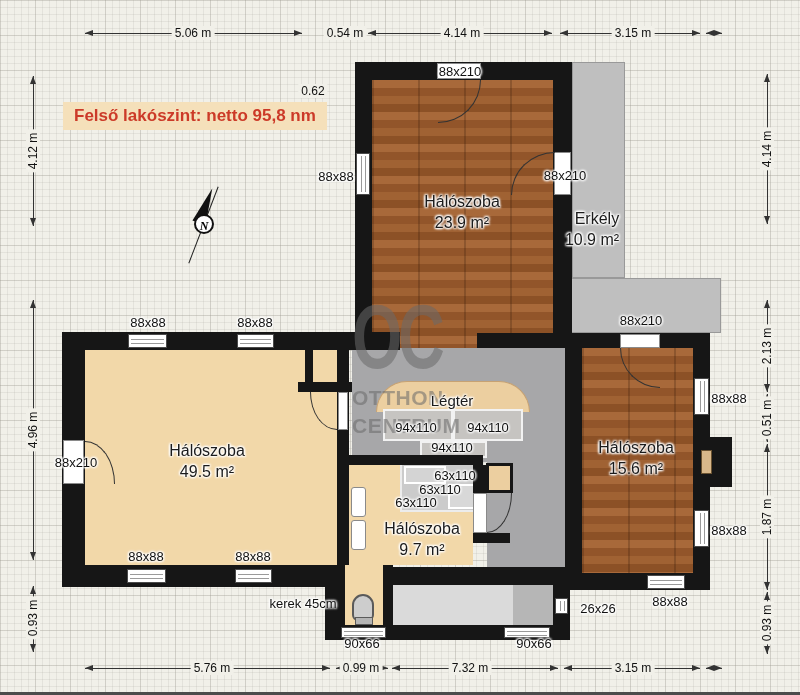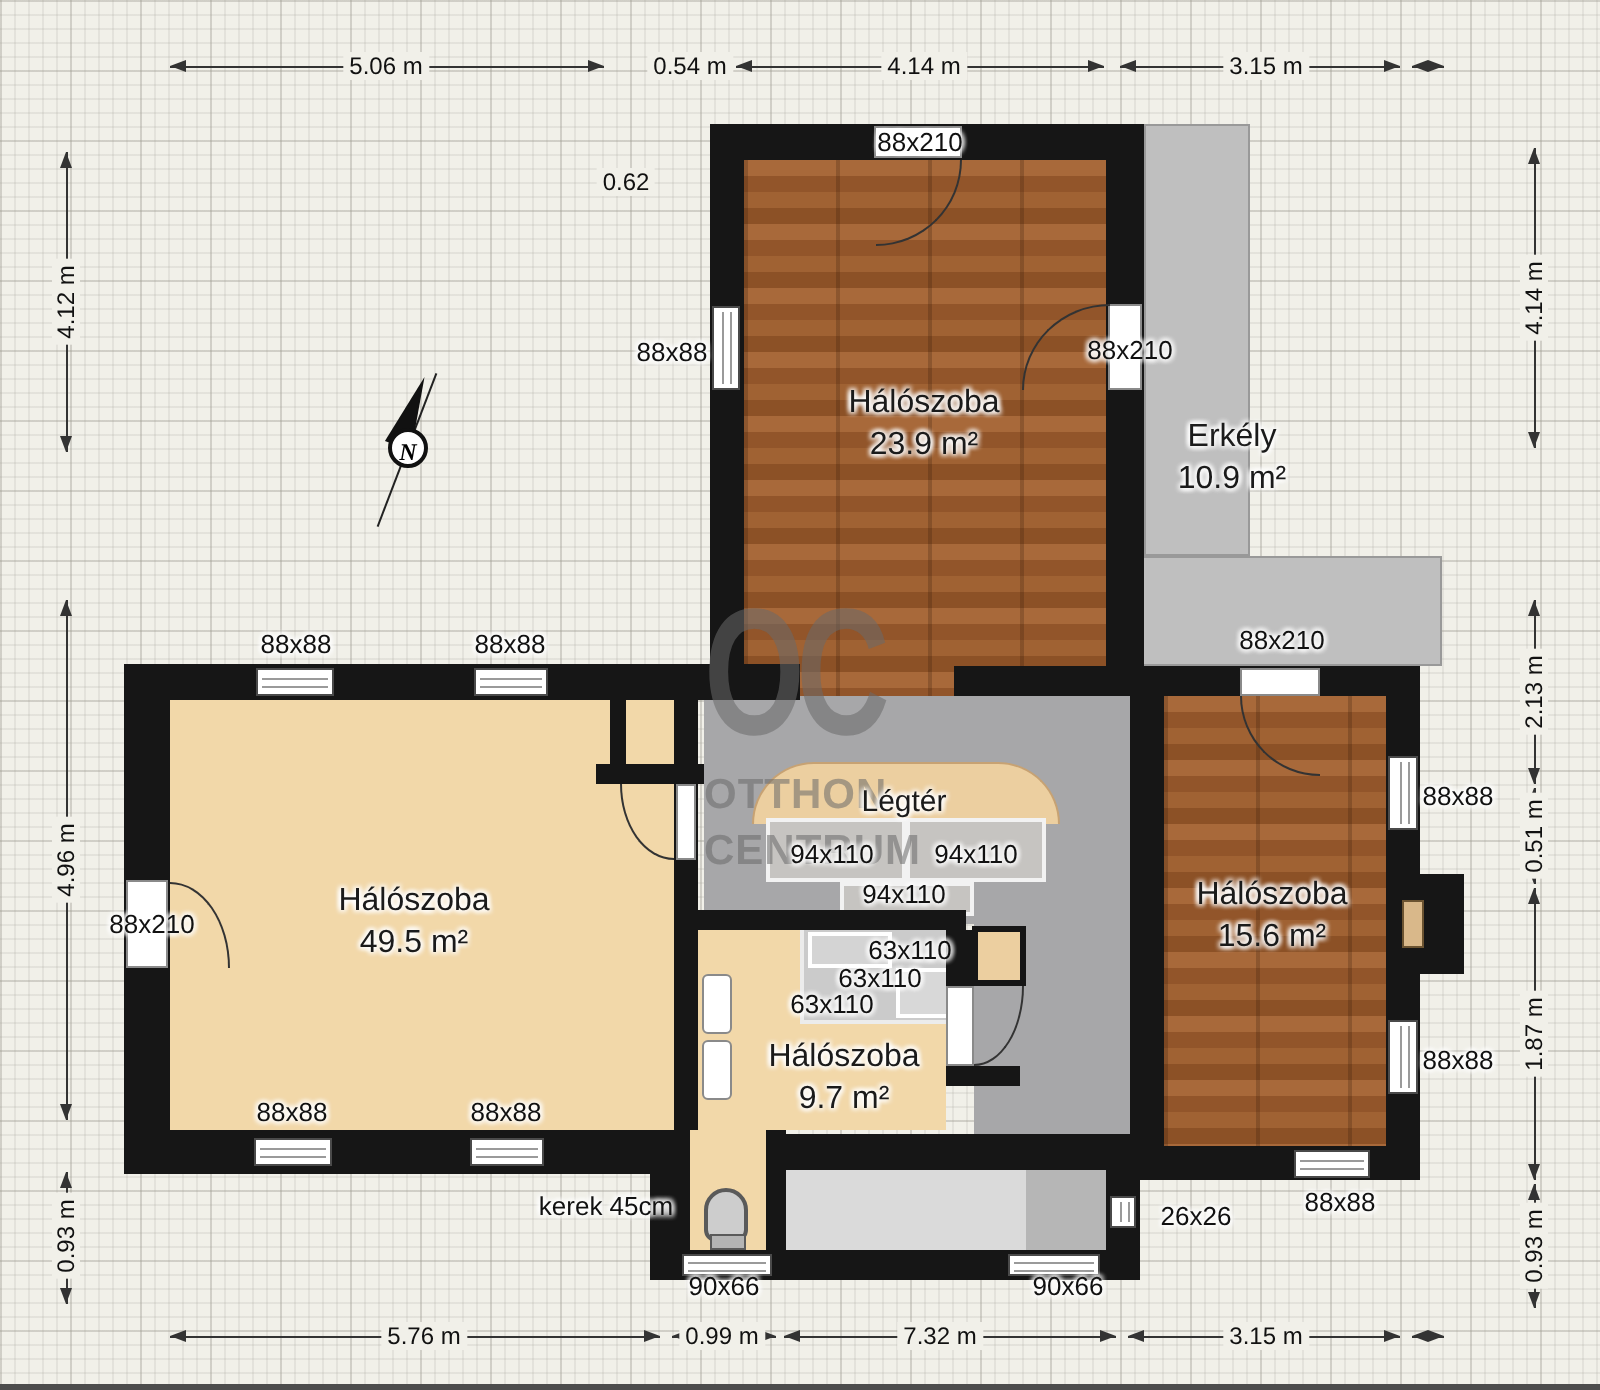--- a/index.html
+++ b/index.html
@@ -146,21 +146,21 @@
   <div class="abs" style="left:355px;top:617px;width:18px;height:8px;background:#b4b4b4;border:1px solid #5a5a5a;"></div>
 
   <div class="wm" style="left:352px;top:292px;font-size:90px;transform:scaleX(0.72);transform-origin:0 0;letter-spacing:-6px;">OC</div>
   <div class="wm" style="left:352px;top:387px;font-size:21px;letter-spacing:0.5px;">OTTHON</div>
   <div class="wm" style="left:352px;top:415px;font-size:21px;letter-spacing:0.5px;">CENTRUM</div>
 
   <div class="rlabel halo" style="left:462px;top:213px;">
     <div>Hálószoba</div>
     <div>23.9 m²</div>
   </div>
-  <div class="rlabel halo" style="left:616px;top:230px;">
+  <div class="rlabel halo" style="left:592px;top:230px;text-align:right;">
     <div>Erkély</div>
     <div>10.9 m²</div>
   </div>
   <div class="rlabel halo" style="left:207px;top:462px;">
     <div>Hálószoba</div>
     <div>49.5 m²</div>
   </div>
   <div class="rlabel halo" style="left:452px;top:401px;font-size:15px;">
     <div>Légtér</div>
   </div>
@@ -189,20 +189,21 @@
   <div class="olbl halo" style="left:729px;top:398px;">88x88</div>
   <div class="olbl halo" style="left:729px;top:530px;">88x88</div>
   <div class="olbl halo" style="left:146px;top:556px;">88x88</div>
   <div class="olbl halo" style="left:253px;top:556px;">88x88</div>
   <div class="olbl halo" style="left:670px;top:601px;">88x88</div>
   <div class="olbl halo" style="left:598px;top:608px;">26x26</div>
   <div class="olbl halo" style="left:362px;top:643px;">90x66</div>
   <div class="olbl halo" style="left:534px;top:643px;">90x66</div>
   <div class="olbl halo" style="left:303px;top:603px;">kerek 45cm</div>
 
+  <div id="title-badge">Felső lakószint: netto 95,8 nm</div>
 
   <div>
     <div class="abs" style="left:203px;top:184px;width:1px;height:82px;background:#222;transform:rotate(21deg);"></div>
     <div class="abs" style="left:192px;top:186px;width:0;height:0;border-left:7px solid transparent;border-right:7px solid transparent;border-bottom:37px solid #111;transform:rotate(21deg);transform-origin:50% 100%;"></div>
     <div class="abs" style="left:194px;top:214px;width:20px;height:20px;background:#fff;border:2px solid #111;border-radius:50%;text-align:center;line-height:20px;font-size:12px;font-style:italic;font-weight:bold;font-family:'Liberation Serif',serif;">N</div>
   </div>
 
   <div class="dimh" style="left:85px;top:33px;width:217px;"></div>
   <div class="dimh" style="left:368px;top:33px;width:184px;"></div>
   <div class="dimh" style="left:560px;top:33px;width:140px;"></div>

